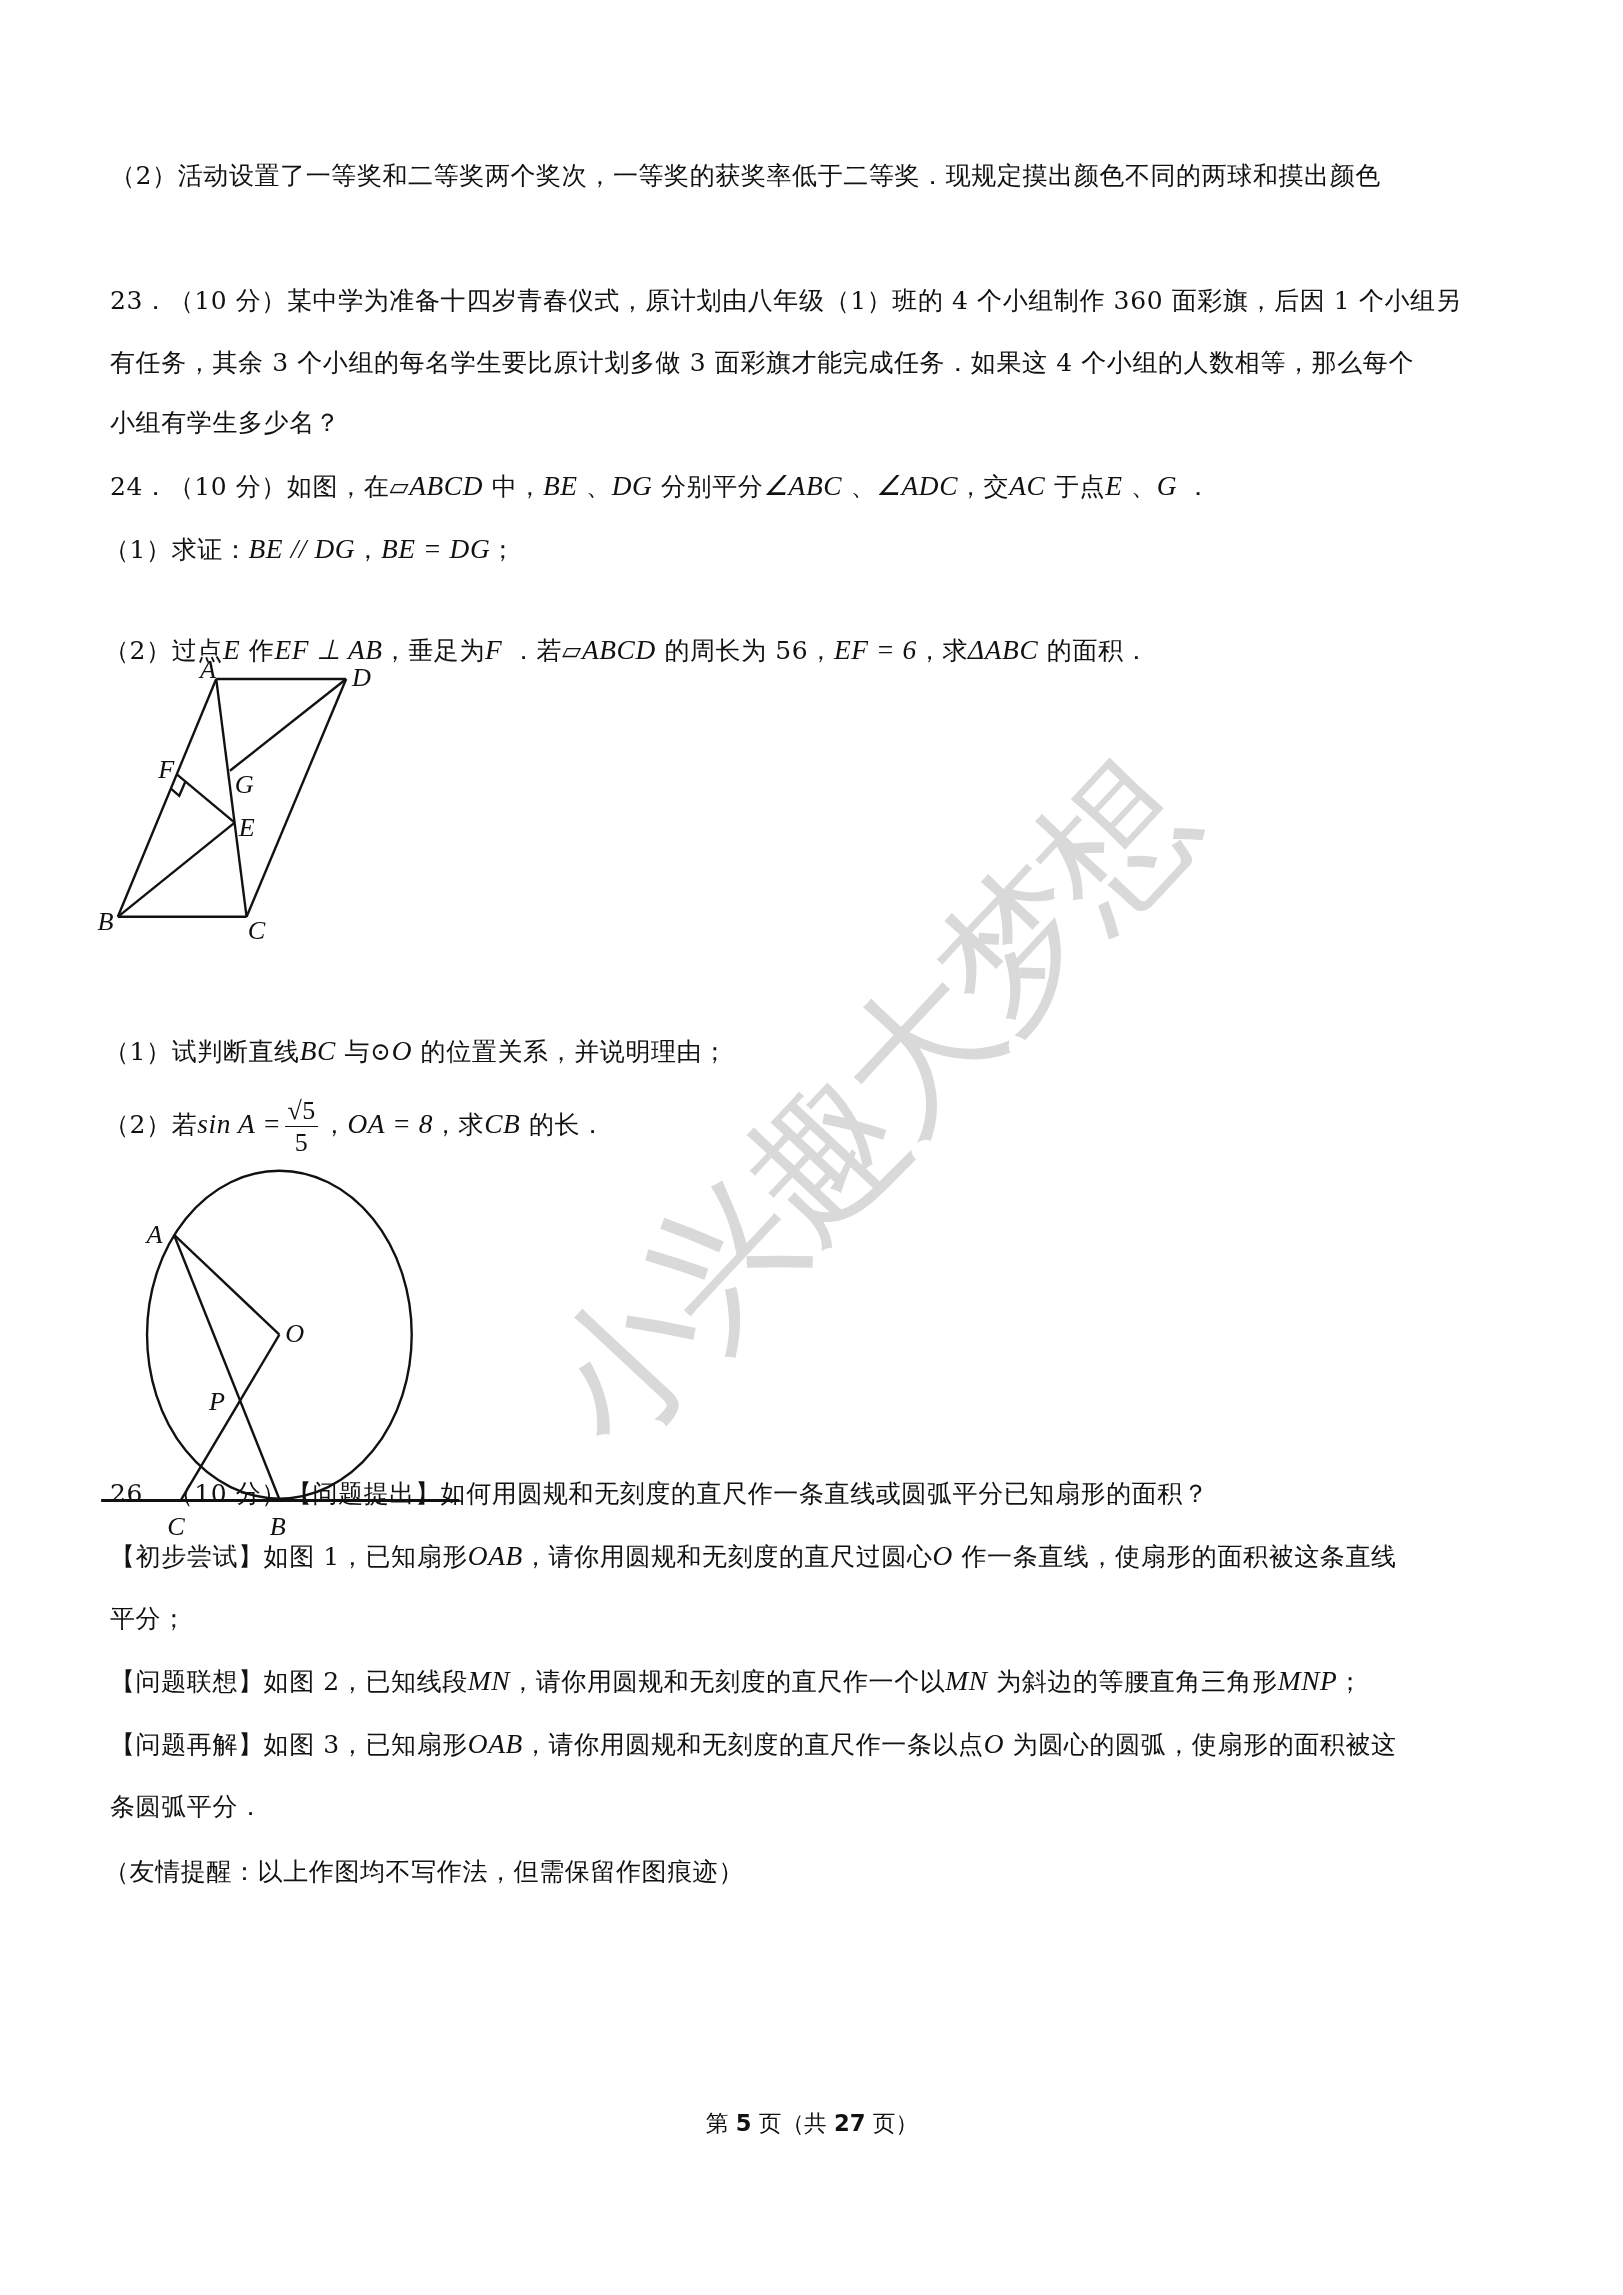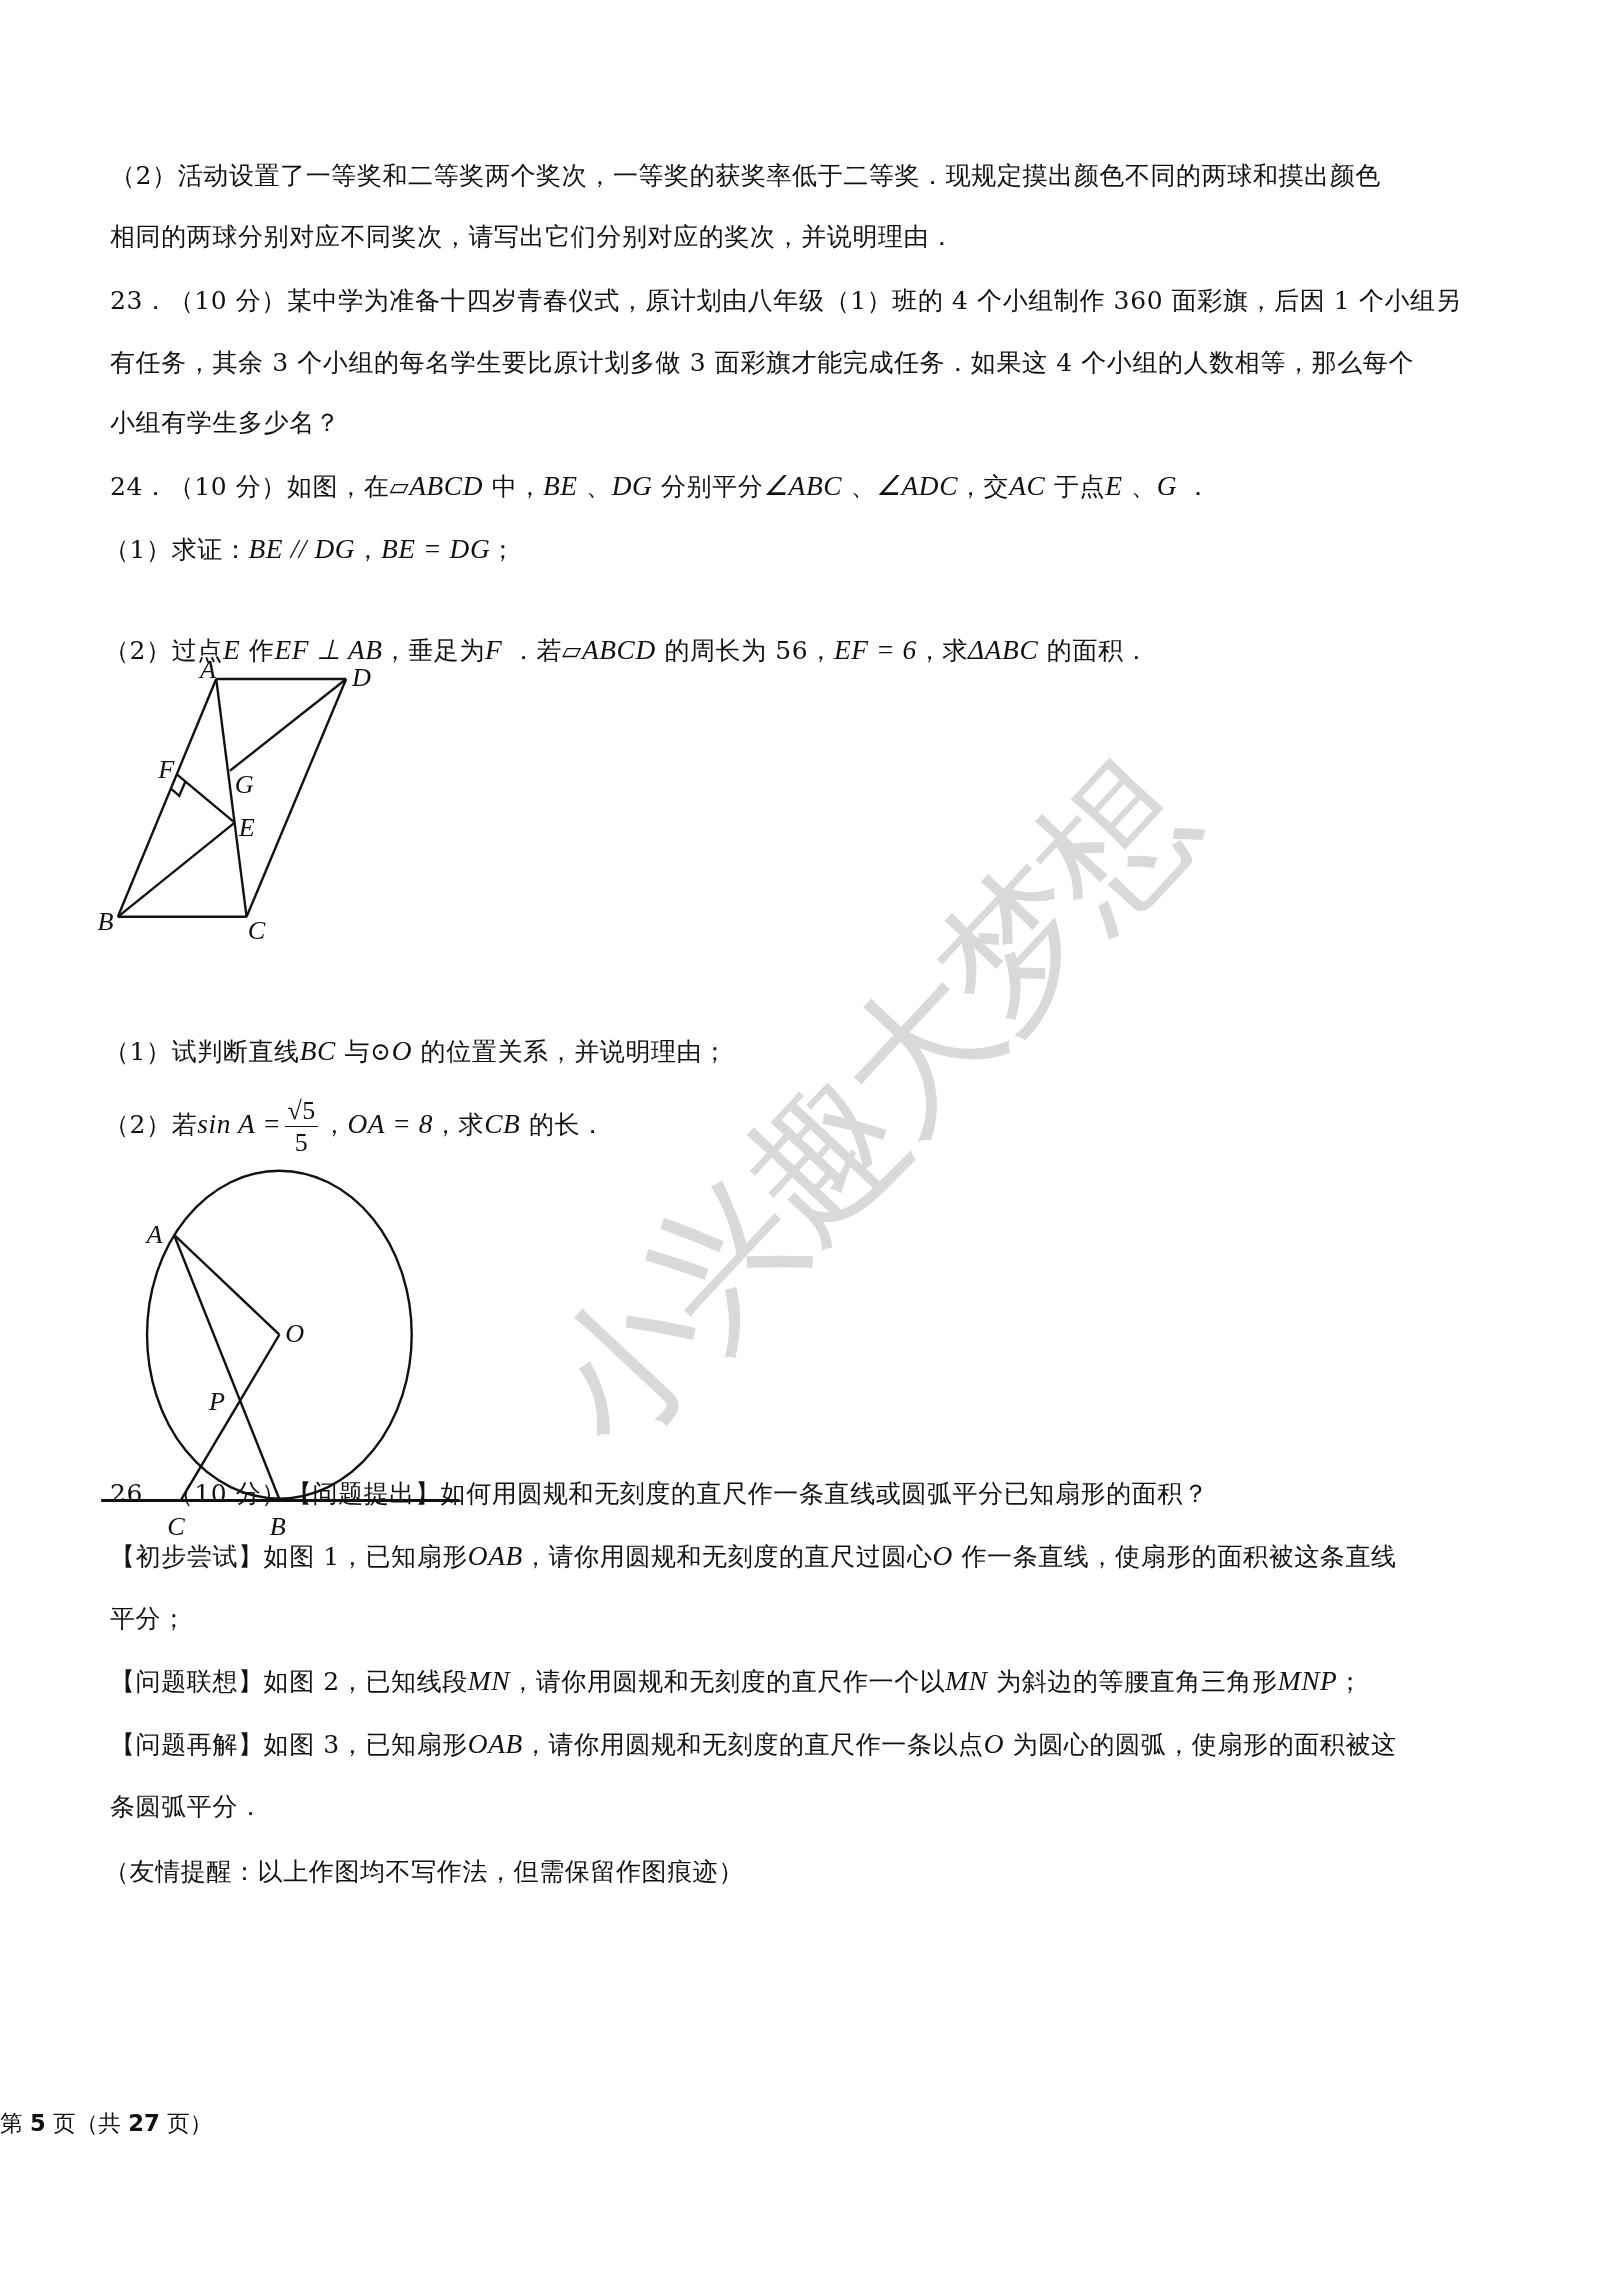--- a/index.html
+++ b/index.html
@@ -11,32 +11,31 @@
   i.m { font-family: "Liberation Serif", serif; font-style: italic; font-size: 27.4px; margin-top: 9px; }
   .frac { display: inline-block; vertical-align: middle; text-align: center; font-family: "Liberation Serif", serif; font-size: 26px; line-height: 31px; margin: 0 3.6px; }
   .frac .num { display: block; border-bottom: 1.8px solid #111; padding: 0 2.4px; }
   .frac .den { display: block; }
   .fig { position: absolute; }
   .fig svg { display: block; }
   .lbl { font-family: "Liberation Serif", serif; font-style: italic; font-size: 44px; fill: #111; }
   .watermark { position: absolute; left: 453px; top: 1061px; width: 775px; font-size: 149px; line-height: 149px;
                color: #d9d9d9; transform: rotate(-47deg); transform-origin: center; white-space: nowrap;
                font-family: "DejaVu Serif", serif; font-weight: 200; letter-spacing: -6px; pointer-events: none; }
-  .footer { position: absolute; left: 0; width: 1624px; top: 2108px; font-size: 22.7px; }
+  .footer { position: absolute; left: 0; width: 1624px; top: 2108px; text-align: center; font-size: 22.7px; }
   .footer b { font-family: "DejaVu Sans", sans-serif; font-weight: bold; }
 </style>
 </head>
 <body>
 
 <div class="page">
 
   <div class="watermark">小兴趣大梦想</div>
 
   <div class="line" style="top:158px">（2）活动设置了一等奖和二等奖两个奖次，一等奖的获奖率低于二等奖．现规定摸出颜色不同的两球和摸出颜色</div>
-  <div class="line" style="top:219px">相同的两球分别对应不同奖次，请写出它们分别对应的奖次，并说明理由．</div>
 
   <div class="line" style="top:283px">23．（10 分）某中学为准备十四岁青春仪式，原计划由八年级（1）班的 4 个小组制作 360 面彩旗，后因 1 个小组另</div>
   <div class="line" style="top:345px">有任务，其余 3 个小组的每名学生要比原计划多做 3 面彩旗才能完成任务．如果这 4 个小组的人数相等，那么每个</div>
   <div class="line" style="top:405px">小组有学生多少名？</div>
 
   <div class="line" style="top:468px">
     <span>24．（10 分）如图，在</span><span>▱</span><i class="m">ABCD</i><span> 中，</span><i class="m">BE</i><span> 、</span><i class="m">DG</i><span> 分别平分</span><i class="m">∠ABC</i><span> 、</span><i class="m">∠ADC</i><span>，交</span><i class="m">AC</i><span> 于点</span><i class="m">E</i><span> 、</span><i class="m">G</i><span> ．</span>
   </div>
   <div class="line indent" style="top:531px">
     <span>（1）求证：</span><i class="m">BE // DG</i><span>，</span><i class="m">BE = DG</i><span>；</span>

